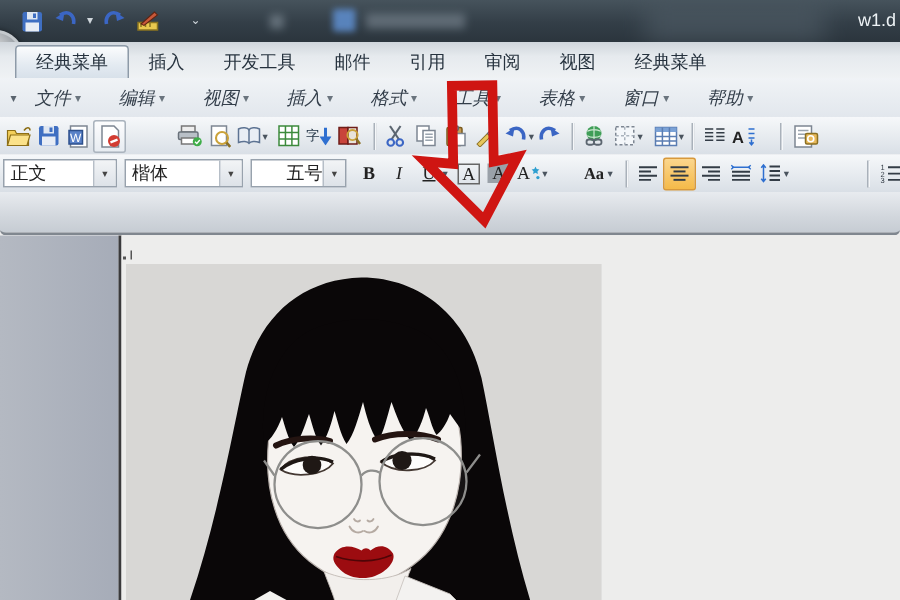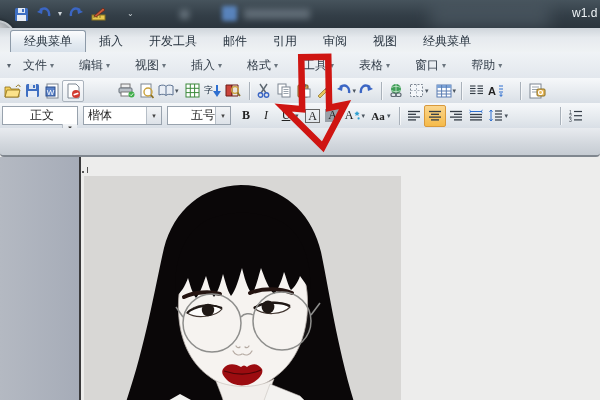--- a/index.html
+++ b/index.html
@@ -25,21 +25,21 @@
   .tabrow{position:absolute;left:0;top:28px;width:600px;height:24px;
     background:linear-gradient(#cfd5db,#e6eaee 40%,#eff2f4);display:flex;align-items:flex-end;padding-left:10px;box-sizing:border-box;}
   .rtab{height:22px;line-height:22px;padding:0 13px;font-size:12px;color:#26323e;white-space:nowrap;}
   .rtab.active{background:linear-gradient(#fbfcfd,#e3eaf1 60%,#d8e1ea);
     border:1px solid #8d9aa8;border-bottom:none;border-radius:3px 3px 0 0;height:21px;line-height:21px;}
 
   
   .menurow{position:absolute;left:0;top:52px;width:600px;height:26px;
     background:linear-gradient(#f0f3f6,#e2e7ed);display:flex;align-items:center;box-sizing:border-box;}
   .menu-overflow{width:18px;text-align:center;color:#5a646e;font-size:8px;}
-  .menuitem{display:flex;align-items:center;gap:3px;margin-right:20px;margin-left:5px;font-size:12px;color:#333e4a;white-space:nowrap;}
+  .menuitem{display:flex;align-items:center;gap:3px;margin-right:20px;margin-left:5px;font-size:12px;color:#333e4a;white-space:nowrap;font-style:italic;}
   .menuitem .caret{font-size:8px;color:#6a747e;}
 
   
   .tb{position:absolute;left:0;width:600px;height:25px;display:flex;align-items:center;box-sizing:border-box;
     background:linear-gradient(#f6f8fa,#e2e7ec 70%,#d9dfe6);}
   .tb1{top:78px;}
   .tb2{top:103px;}
   .tbtn{width:20px;height:20px;display:flex;align-items:center;justify-content:center;flex:0 0 auto;border-radius:2px;}
   .tbtn.boxed{border:1px solid #aab3bd;background:linear-gradient(#fdfdfe,#e7ecf1);}
   .vsep{width:1px;height:18px;background:#a9b1ba;border-right:1px solid #f5f7f9;margin:0 3px;flex:0 0 auto;}
@@ -369,21 +369,21 @@
             <line x1="3" y1="6.5" x2="10" y2="6.5"></line>
             <line x1="3" y1="9" x2="10" y2="9"></line>
           </g>
           <rect x="8" y="6" width="8" height="7" rx="1" fill="#e8b95a" stroke="#8a6f22"></rect>
           <circle cx="11.5" cy="9.5" r="2" fill="none" stroke="#fff" stroke-width="1.1"></circle>
         </svg>
     </span>
   </div>
 
   <div class="tb tb2">
-    <span class="combo" style="width:76px;margin-left:2px;flex-direction:column;">
+    <span class="combo" style="width:76px;margin-left:2px;">
       <span>正文</span>
       <span class="cbtn">▾</span>
     </span>
     <span class="combo" style="width:79px;">
       <span>楷体</span>
       <span class="cbtn">▾</span>
     </span>
     <span class="combo" style="width:64px;padding-left:23px;">
       <span>五号</span>
       <span class="cbtn">▾</span>
@@ -407,21 +407,21 @@
         <span class="glyphbtn charshade">A</span>
       </span>
     <span class="tbtn">
       <span class="glyphbtn">A</span>
       <svg width="6" height="10" viewBox="0 0 6 10" style="margin-left:1px;">
           <path d="M3,0 l0.8,1.6 L5.6,2 L4.3,3.2 L4.6,5 L3,4.1 L1.4,5 L1.7,3.2 L0.4,2 L2.2,1.6 Z" fill="#2e9fd0"></path>
           <circle cx="4.6" cy="7.4" r="1.1" fill="#2e9fd0"></circle>
         </svg>
     </span>
     <span class="mini-caret">▾</span>
-    <span class="tbtn" style="margin-left:3px;">
+    <span class="tbtn" style="margin-left:21px;">
         <span class="glyphbtn bold" style="font-size:11px;">Aa</span>
       </span>
     <span class="mini-caret">▾</span>
 
     <span class="vsep" style="margin-left:8px;"></span>
 
     <span class="tbtn">
       <svg width="14" height="12" viewBox="0 0 14 12">
           <g stroke="#333c46" stroke-width="1.3">
             <line x1="1" y1="1.5" x2="13" y2="1.5"></line>

